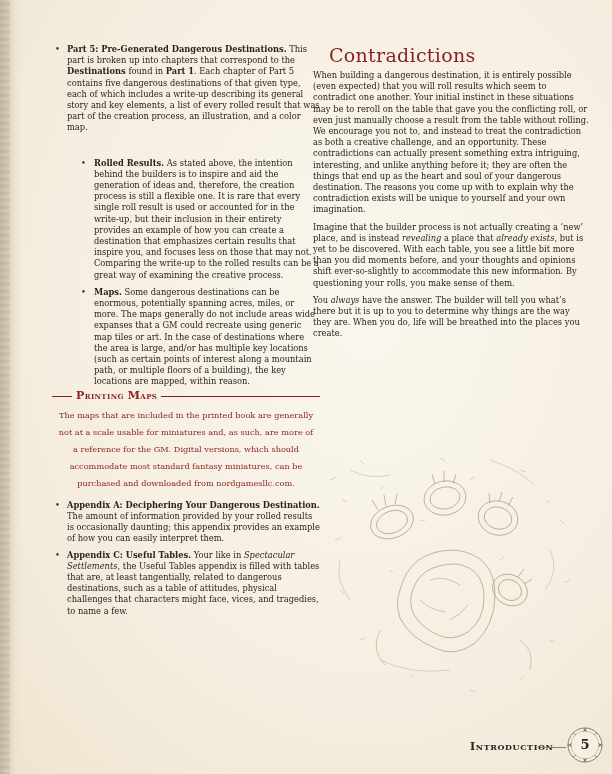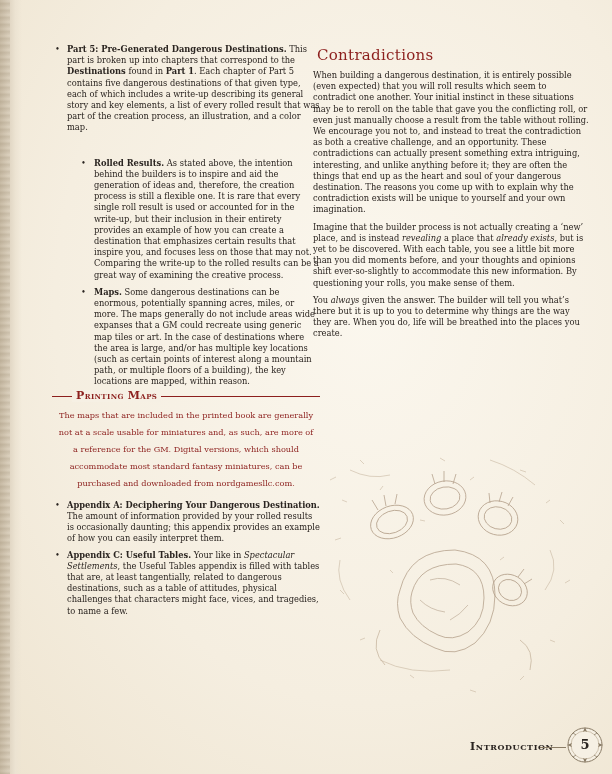--- a/index.html
+++ b/index.html
@@ -46,22 +46,22 @@
     position: absolute; top: -7px; left: 20px; background: #f6f0e4; padding: 0 4px;
     color: #8c1f1d; font-weight: bold; font-size: 10px; letter-spacing: 0.4px;
     font-variant: small-caps; line-height: 12px;
   }
   .sidebar-title .cap { font-size: 11px; }
   .sidebar-body {
     color: #8c1f1d; font-weight: normal; font-size: 8.2px; line-height: 17px;
     padding: 6px 6px 0 6px;
   }
   h2.heading {
-    margin: 0 0 4px 4px; color: #8c1f1d; font-weight: normal;
-    font-size: 15px; line-height: 22px; letter-spacing: 0.3px;
+    margin: 0 0 4px 16px; color: #8c1f1d; font-weight: normal;
+    font-size: 19px; line-height: 22px; letter-spacing: 0.3px;
     font-family: "DejaVu Serif", serif;
   }
   p { margin: 0 0 6px 0; }
   .paw {
     position: absolute; left: 320px; top: 440px; width: 270px; height: 270px;
   }
   .footer-label {
     position: absolute; left: 470px; top: 740px; color: #2a2420;
     font-size: 11px; font-weight: bold; font-variant: small-caps; letter-spacing: 0.6px;
   }
@@ -111,21 +111,21 @@
       <li class="b1">
         <b>Appendix C: Useful Tables.</b><span> Your like in </span><i>Spectacular Settlements</i><span>, the Useful Tables appendix is filled with tables that are, at least tangentially, related to dangerous destinations, such as a table of attitudes, physical challenges that characters might face, vices, and tragedies, to name a few.</span>
       </li>
     </ul>
   </div>
 
   <div class="col-right">
     <h2 class="heading">Contradictions</h2>
     <p>When building a dangerous destination, it is entirely possible (even expected) that you will roll results which seem to contradict one another. Your initial instinct in these situations may be to reroll on the table that gave you the conflicting roll, or even just manually choose a result from the table without rolling. We encourage you not to, and instead to treat the contradiction as both a creative challenge, and an opportunity. These contradictions can actually present something extra intriguing, interesting, and unlike anything before it; they are often the things that end up as the heart and soul of your dangerous destination. The reasons you come up with to explain why the contradiction exists will be unique to yourself and your own imagination.</p>
     <p><span>Imagine that the  builder process is not actually creating a ‘new’ place, and is instead </span><i>revealing</i><span> a place that </span><i>already exists</i><span>, but is yet to be discovered. With each table, you see a little bit more than you did moments before, and your thoughts and opinions shift ever-so-slightly to accommodate this new information. By questioning your rolls, you make sense of them.</span></p>
-    <p><span>You </span><i>always</i><span> given the answer. The builder will tell you what’s there but it is up to you to determine why things are the way they are. When you do, life will be breathed into the places you create.</span></p>
+    <p><span>You </span><i>always</i><span> have the answer. The builder will tell you what’s there but it is up to you to determine why things are the way they are. When you do, life will be breathed into the places you create.</span></p>
   </div>
 
   <svg class="paw" viewBox="0 0 270 270">
     <g fill="none" stroke="#a08870" stroke-width="0.8" opacity="0.75">
 
       <g stroke="#b9a58c" stroke-width="0.6">
         <path d="M10 40 l6 -3 M22 60 l5 2 M40 20 l4 4 M60 50 l3 -4 M120 18 l5 3 M150 40 l4 -3 M200 30 l6 2 M240 80 l4 4 M250 140 l-5 3 M230 200 l5 2 M200 240 l4 -4 M150 250 l6 2 M90 235 l4 3 M40 200 l5 -2 M20 150 l4 4 M15 100 l6 -2 M70 130 l3 3 M180 120 l4 -3 M100 80 l5 1 M230 60 l-4 3"></path>
         <path d="M30 30 q20 10 40 5 M170 20 q25 8 45 25 M230 110 q10 20 -5 40 M60 220 q30 15 70 10 M20 120 q-5 20 10 40"></path>
       </g>
 

